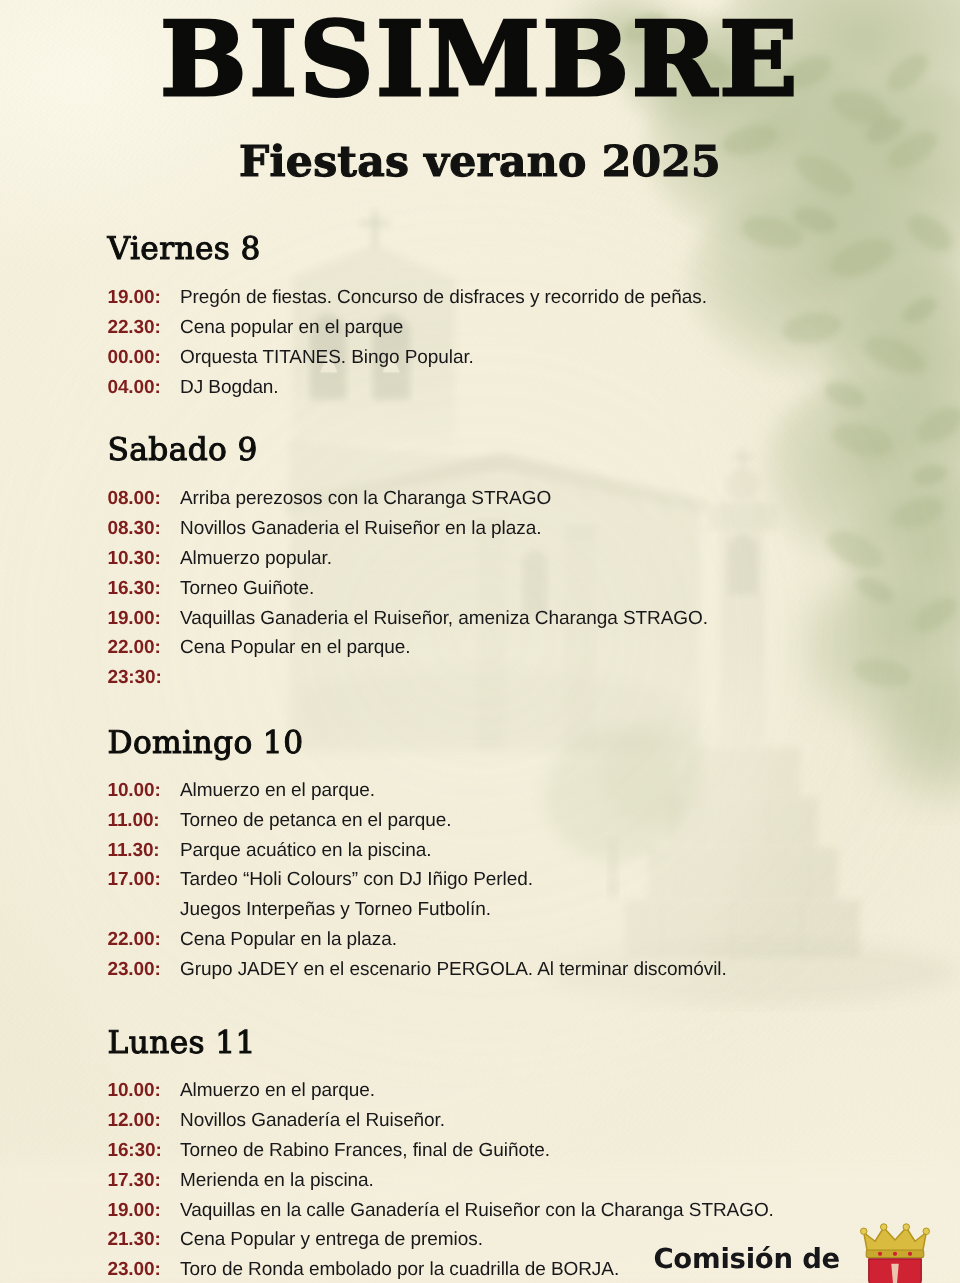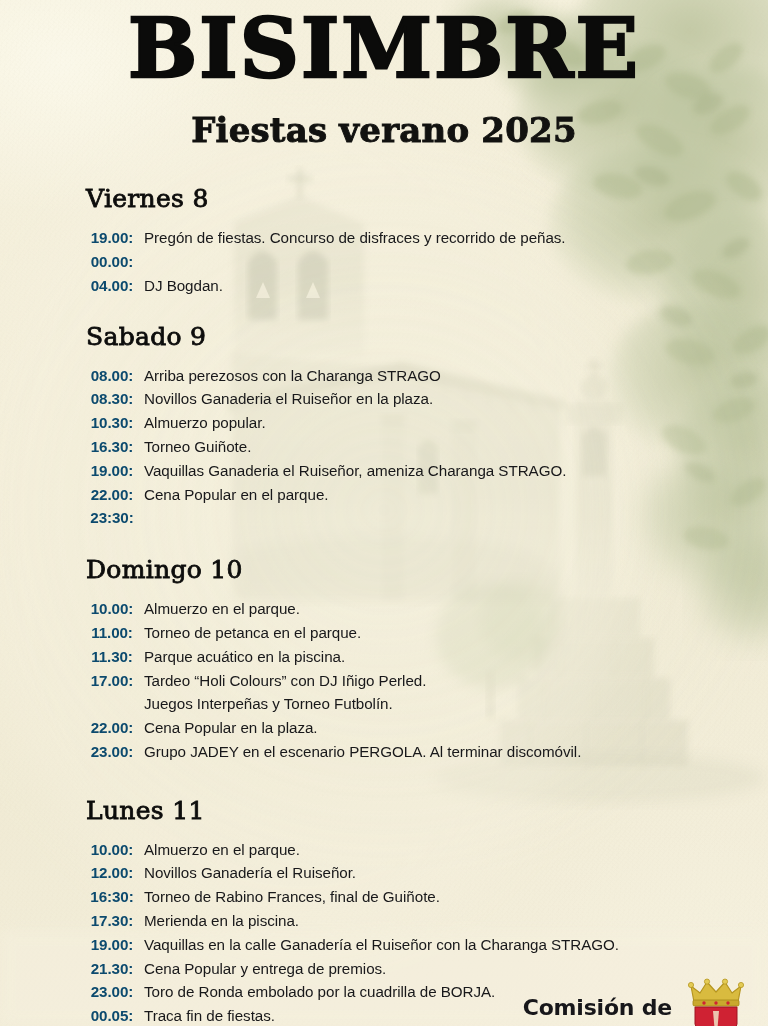--- a/index.html
+++ b/index.html
@@ -110,26 +110,25 @@
   .events { list-style: none; }
 
   .event {
     display: flex;
     align-items: baseline;
     font-size: 15.2px;
     line-height: 1.565;
     white-space: nowrap;
   }
   .event-time {
-    color: #0c4a6e;
+    color: #7f1d1d;
     font-weight: 700;
     flex: 0 0 auto;
     min-width: 52px;
     letter-spacing: -.1px;
-    text-align: center;
   }
   .event-text {
     color: #18181a;
     font-weight: 400;
     margin-left: 6px;
     letter-spacing: -.05px;
   }
   .event.continuation .event-time { visibility: hidden; }
 
   
@@ -339,21 +338,26 @@
 
     <div class="schedule" id="schedule">
         <div class="day-block day-viernes">
           <div class="day-heading">Viernes 8</div>
           <ul class="events">
             <li class="event">
               <span class="event-time">19.00:</span>
               <span class="event-text">Pregón de fiestas. Concurso de disfraces y recorrido de peñas.</span>
             </li>
             <li class="event">
+              <span class="event-time">22.30:</span>
+              <span class="event-text">Cena popular en el parque</span>
+            </li>
+            <li class="event">
               <span class="event-time">00.00:</span>
+              <span class="event-text">Orquesta TITANES. Bingo Popular.</span>
             </li>
             <li class="event">
               <span class="event-time">04.00:</span>
               <span class="event-text">DJ Bogdan.</span>
             </li>
           </ul>
         </div>
         <div class="day-block day-sabado">
           <div class="day-heading">Sabado 9</div>
           <ul class="events">

